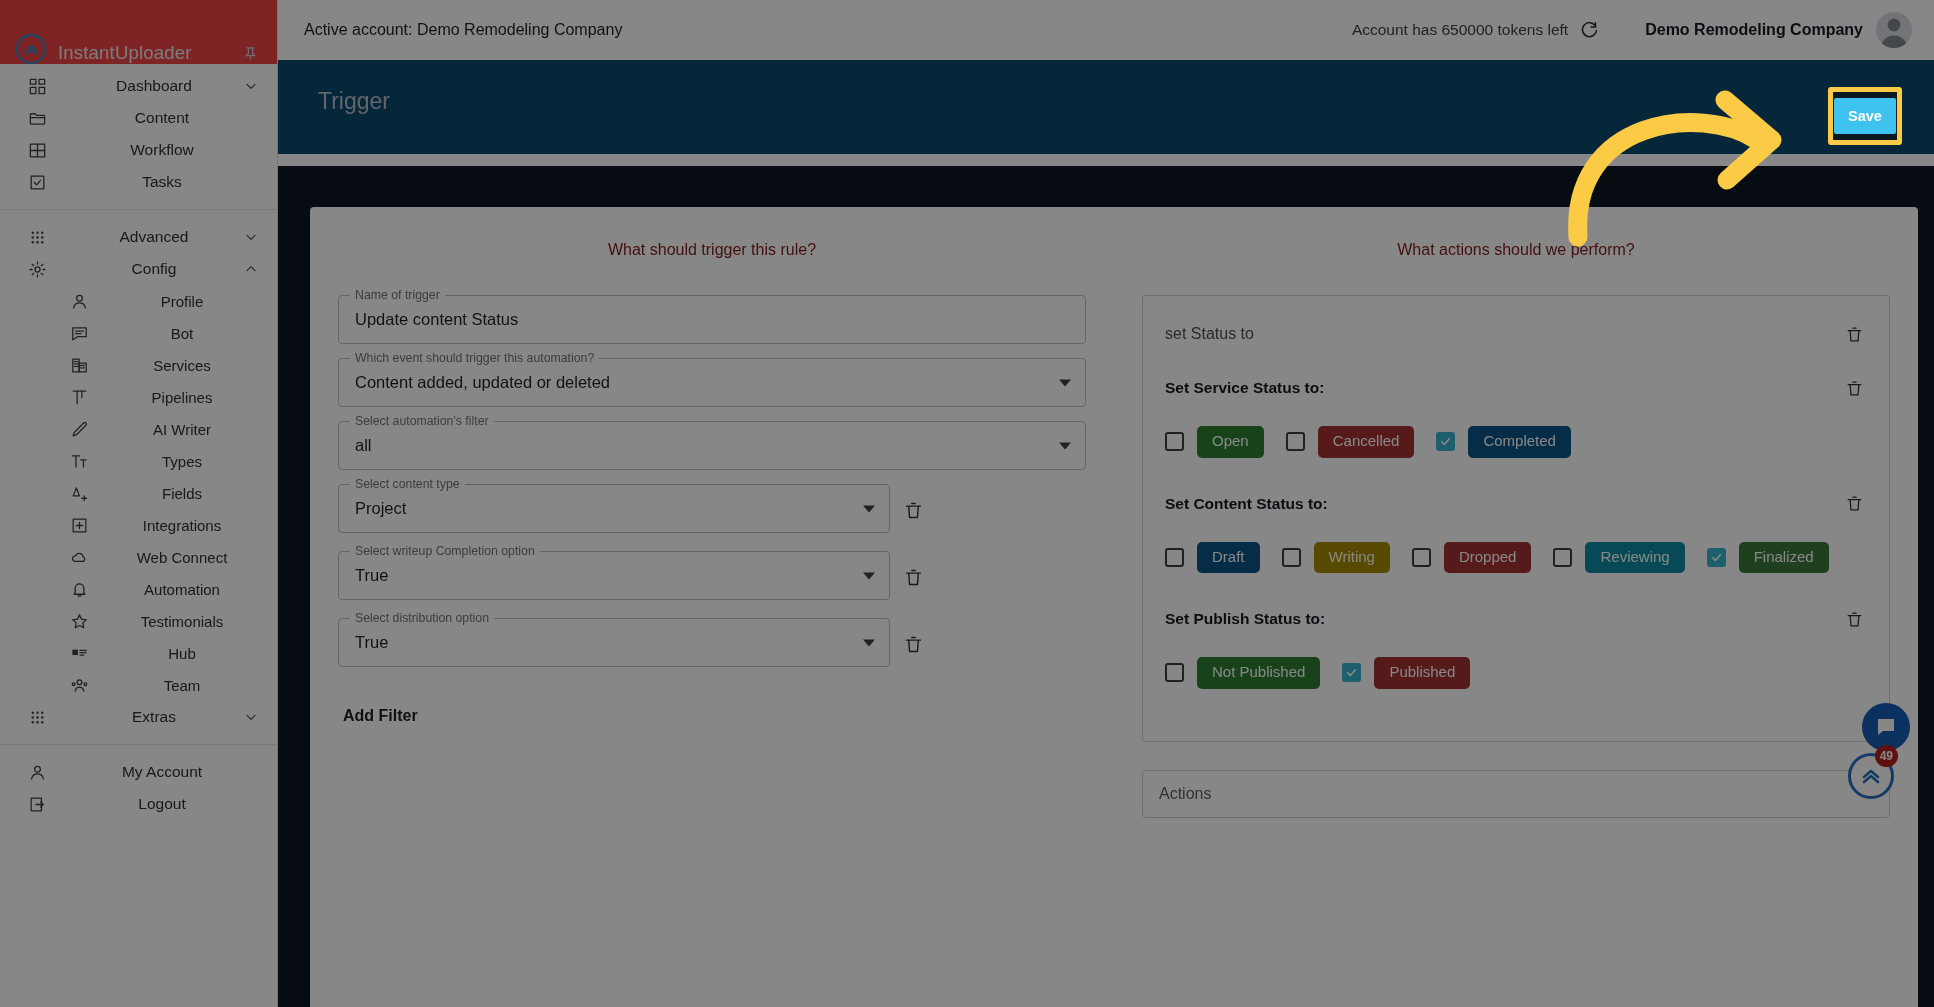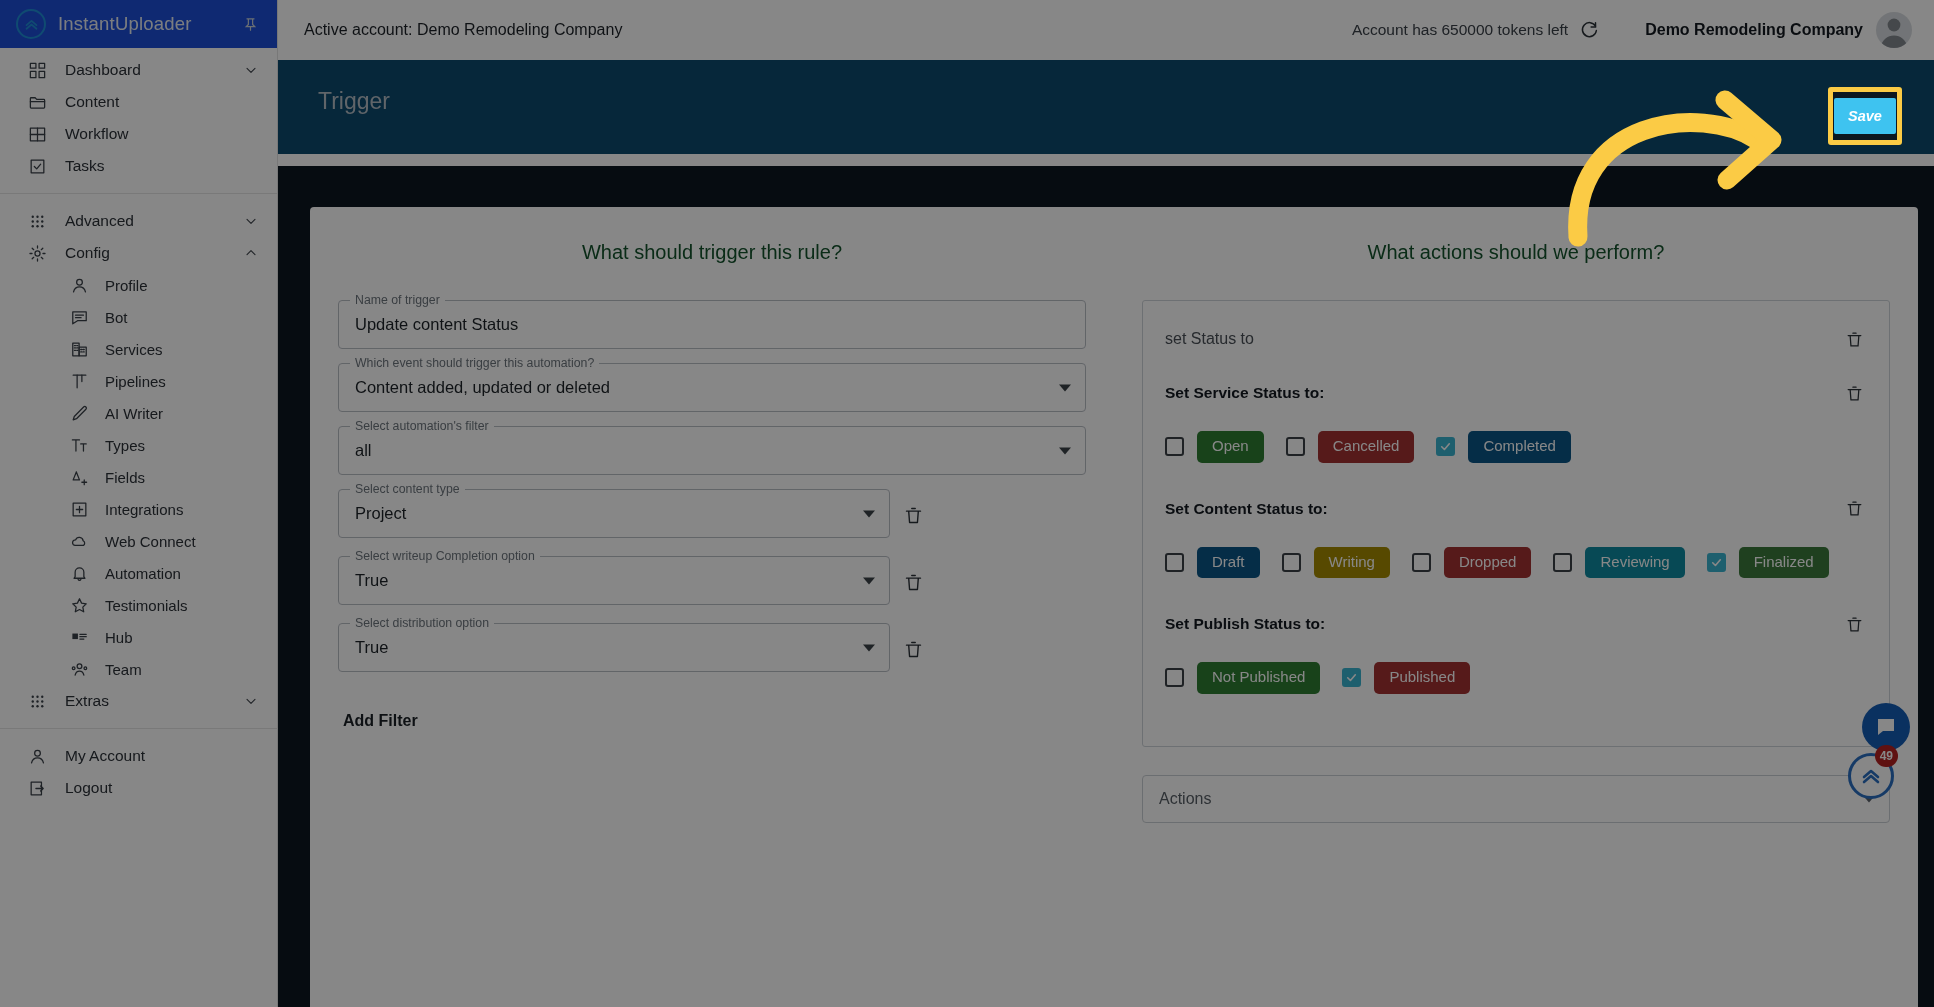--- a/index.html
+++ b/index.html
@@ -15,23 +15,23 @@
 
   
   #sidebar {
     position: absolute; left: 0; top: 0;
     width: 278px; height: 1007px;
     background: #ffffff;
     border-right: 1px solid #e2e2e2;
     z-index: 5;
   }
   #sidebar-header {
-    height: 48px;
-    background: #1d4ed8;
-    display: flex; align-items: center;
+    height: 64px;
+    background: #ef4444;
+    display: flex; align-items: flex-end;
     padding: 0 16px;
     position: relative; z-index: 60;
   }
   .brand-logo {
     width: 30px; height: 30px; flex: 0 0 30px;
     border: 2.4px solid #1f8fd6; border-radius: 50%;
     display: flex; align-items: center; justify-content: center;
     margin-right: 12px;
   }
   .brand-logo svg { display:block; }
@@ -39,21 +39,21 @@
     color: #e9edf1; font-size: 18.5px; letter-spacing: .2px;
     flex: 1 1 auto;
   }
   .pin-icon { color: #c9d2da; width: 22px; height: 22px; display:flex; align-items:center; justify-content:center;}
 
   #sidebar-body {
     height: calc(1007px - 64px);
     overflow: hidden;
     background: #fff;
   }
-  .nav-group { padding: 6px 0; }
+  .nav-group { padding: 6px 0; text-align: center; }
   .nav-sep { height: 1px; background: #e4e4e4; margin: 5px 0; }
   .nav-item {
     display: flex; align-items: center;
     height: 32px; padding: 0 18px 0 26px;
     color: #2c3138; font-size: 15.5px;
     cursor: pointer; position: relative;
   }
   .nav-item .ico {
     width: 22px; flex: 0 0 22px; margin-right: 17px;
     display: flex; align-items: center; justify-content: center;
@@ -105,21 +105,21 @@
   #card {
     position: absolute; left: 32px; top: 41px;
     width: 1608px; min-height: 840px;
     background: #ffffff;
     border-radius: 4px;
     padding: 34px 0 0 0;
   }
   .cols { display: flex; }
   .col { width: 50%; padding: 0 28px; }
   .col-title {
-    text-align: center; font-size: 20px; color: #14532d;
+    text-align: center; font-size: 16px; color: #7f1d1d;
     margin-bottom: 36px;
   }
 
   
   .field-row { display: flex; align-items: flex-start; margin-bottom: 14px; }
   .mfield {
     position: relative;
     border: 1px solid #b9bfc5; border-radius: 4px;
     height: 49px; flex: 1 1 auto;
     display: flex; align-items: center;
@@ -228,21 +228,21 @@
     border: 5px solid #fbcb45; border-radius: 3px;
     z-index: 71;
     display: flex; align-items: center; justify-content: center;
     background: #0c1720;
   }
   #save-button {
     width: 62px; height: 36px;
     background: #3ec3f0; color: #ffffff;
     font-size: 14.5px; font-weight: bold;
     display: flex; align-items: center; justify-content: center;
-    border-radius: 2px; cursor: pointer; font-style: italic;
+    border-radius: 2px; cursor: pointer;
   }
 </style>
 </head>
 <body>
 
 <div id="app">
 
   <aside id="sidebar">
     <div id="sidebar-header">
       <span class="brand-logo">

